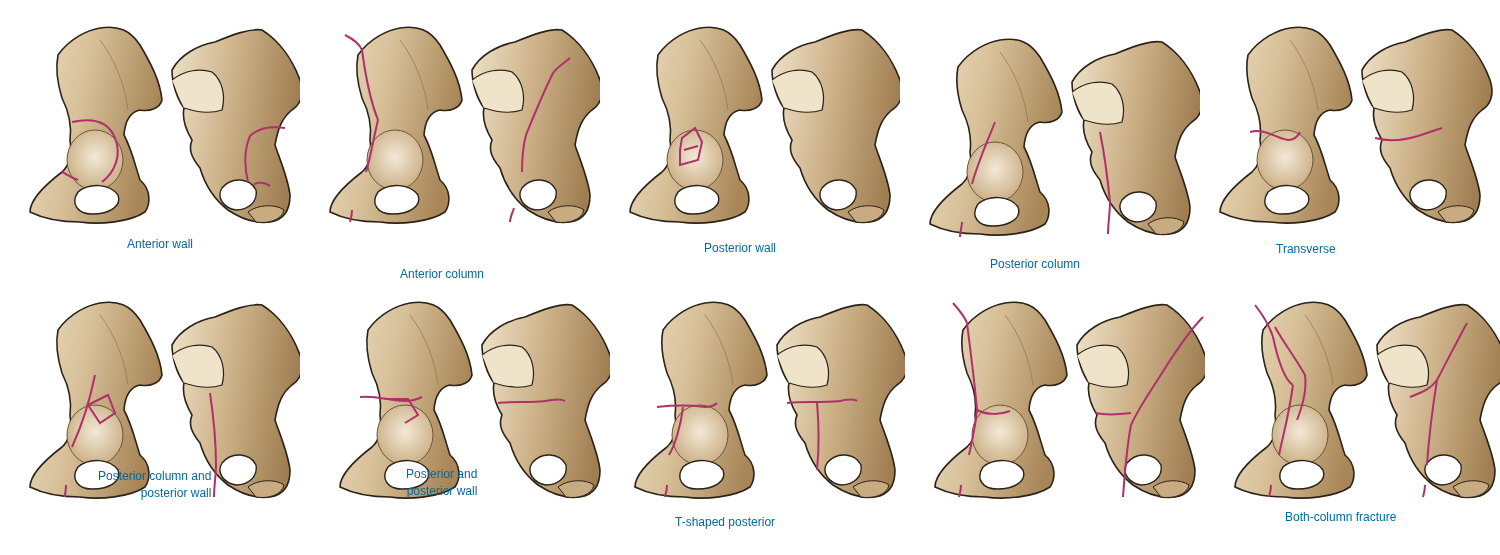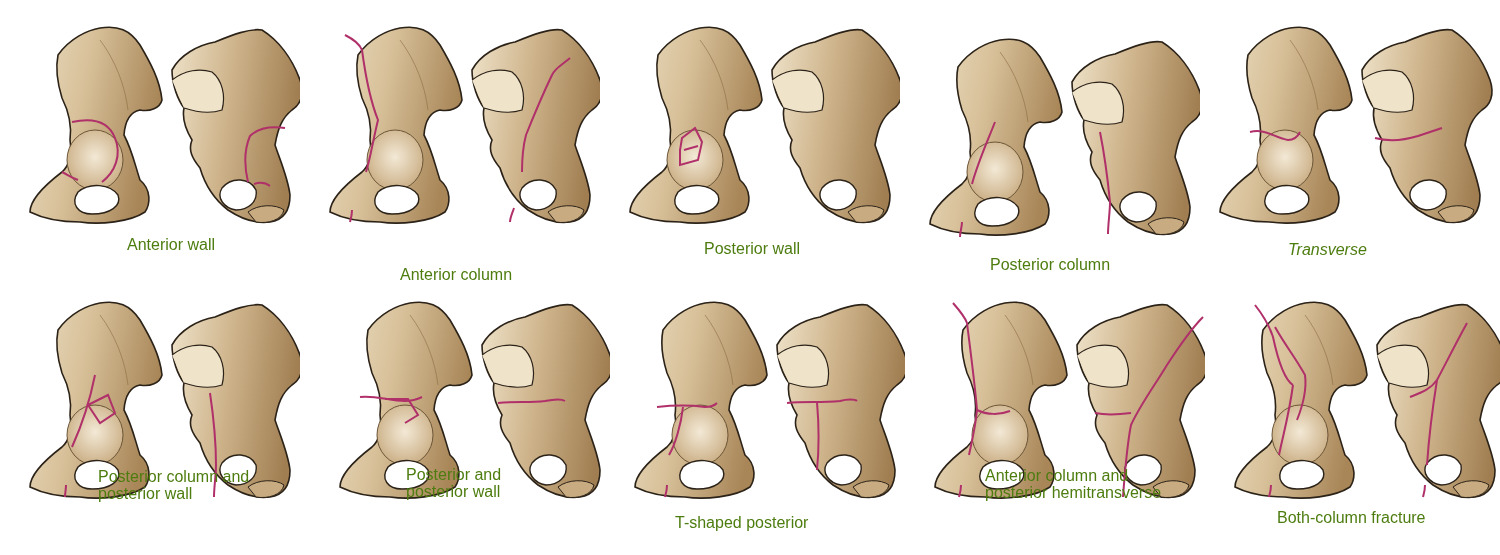--- a/index.html
+++ b/index.html
@@ -1,19 +1,19 @@
 <!DOCTYPE html>
 <html><head>
 <meta charset="utf-8">
 <style>
   html, body { margin:0; padding:0; background:#ffffff; }
   body { width:1500px; height:555px; overflow:hidden; position:relative; font-family:"Liberation Sans", sans-serif; }
   .panel { position:absolute; width:300px; height:270px; }
   .panel svg { position:absolute; left:0; top:0; }
-  .caption { position:absolute; color:#4d7c0f; font-size:16px; line-height:17px; text-align:left; white-space:nowrap; }
+  .caption { position:absolute; color:#0369a1; font-size:12px; line-height:17px; text-align:right; white-space:nowrap; }
 </style>
 </head>
 <body>
 
 <svg width="0" height="0" style="position:absolute">
   <defs>
     <linearGradient id="gLat" x1="0" y1="0" x2="1" y2="0.3">
       <stop offset="0" stop-color="#eadcc0"></stop>
       <stop offset="0.45" stop-color="#d8c19a"></stop>
       <stop offset="1" stop-color="#a88658"></stop>
@@ -101,21 +101,21 @@
   <svg width="320" height="270">
     <g transform="translate(10,0)">
         <use href="#latBone"></use>
         <use href="#medBone"></use>
       </g>
     <g fill="none" stroke="#b0306a" stroke-width="2">
       <path d="M70 132 C85 128 95 138 108 140 C115 140 118 136 120 132"></path>
       <path d="M195 138 C210 142 225 140 238 136 C250 132 256 130 262 128"></path>
     </g>
   </svg>
-  <div class="caption" style="left:108px;top:241px;font-style:italic;">Transverse</div>
+  <div class="caption" style="left:96px;top:241px;">Transverse</div>
 </div>
 
 <div class="panel" style="left:0px;top:275px;">
   <svg width="300" height="270">
     <use href="#latBone"></use>
       <use href="#medBone"></use>
     <g fill="none" stroke="#b0306a" stroke-width="2">
       <path d="M95 100 C90 125 82 150 72 172"></path>
       <path d="M88 130 L108 120 L115 138 L100 148 Z"></path>
       <path d="M66 210 C66 215 65 218 65 222"></path>
@@ -164,34 +164,30 @@
     <use href="#latBone"></use>
       <use href="#medBone"></use>
     <g fill="none" stroke="#b0306a" stroke-width="2">
       <path d="M48 28 C55 36 60 42 62 48 C66 80 70 110 72 135 C70 155 66 170 64 180"></path>
       <path d="M72 135 C82 140 95 140 105 136"></path>
       <path d="M56 210 C56 215 55 218 54 222"></path>
       <path d="M298 42 C285 55 275 70 262 90 C250 110 235 130 226 150 C222 170 220 195 218 222"></path>
       <path d="M190 138 C200 140 210 140 226 138"></path>
     </g>
   </svg>
-  <div class="caption" style="left:80px;top:192px;">
-    <div>Anterior column and</div>
-    <div>posterior hemitransverse</div>
-  </div>
 </div>
 
 <div class="panel" style="left:1205px;top:275px;">
   <svg width="300" height="270">
     <use href="#latBone"></use>
       <use href="#medBone"></use>
     <g fill="none" stroke="#b0306a" stroke-width="2">
       <path d="M50 30 C58 40 64 50 68 62 C74 90 80 105 88 110"></path>
       <path d="M70 52 C80 70 90 82 100 100 C102 115 98 130 92 145"></path>
       <path d="M88 110 C84 140 78 160 74 180"></path>
       <path d="M66 210 C66 215 65 218 64 222"></path>
       <path d="M262 48 C250 70 240 90 232 105 C225 115 215 118 205 122"></path>
       <path d="M232 105 C228 130 224 160 222 190"></path>
       <path d="M220 210 C220 215 219 218 218 222"></path>
     </g>
   </svg>
-  <div class="caption" style="left:72px;top:234px;">Both-column fracture</div>
+  <div class="caption" style="left:80px;top:234px;">Both-column fracture</div>
 </div>
 
 </body></html>

